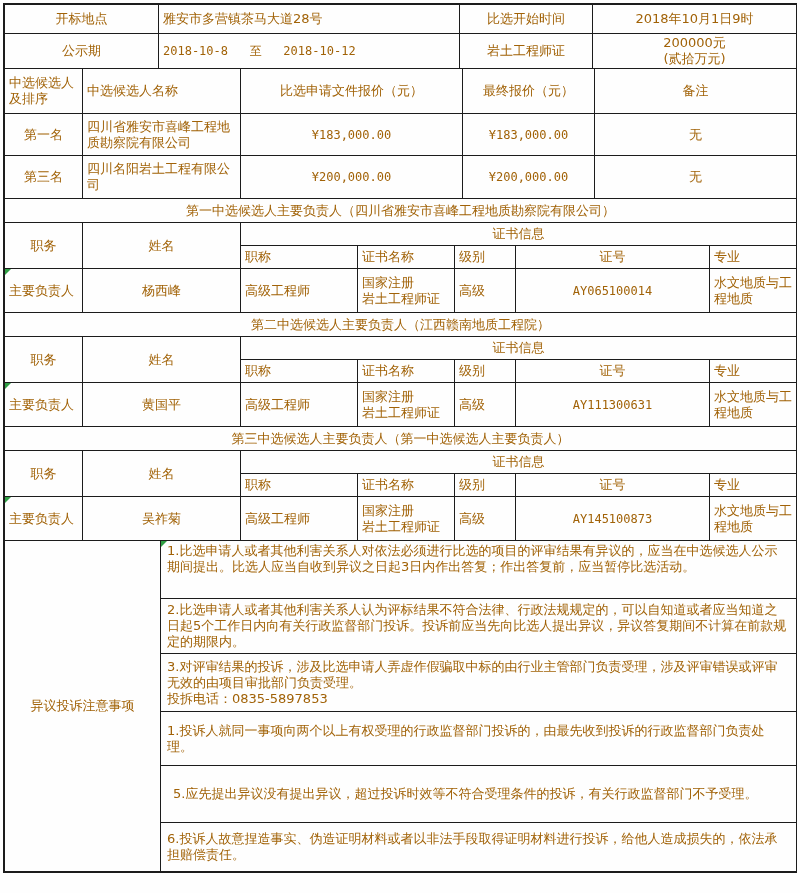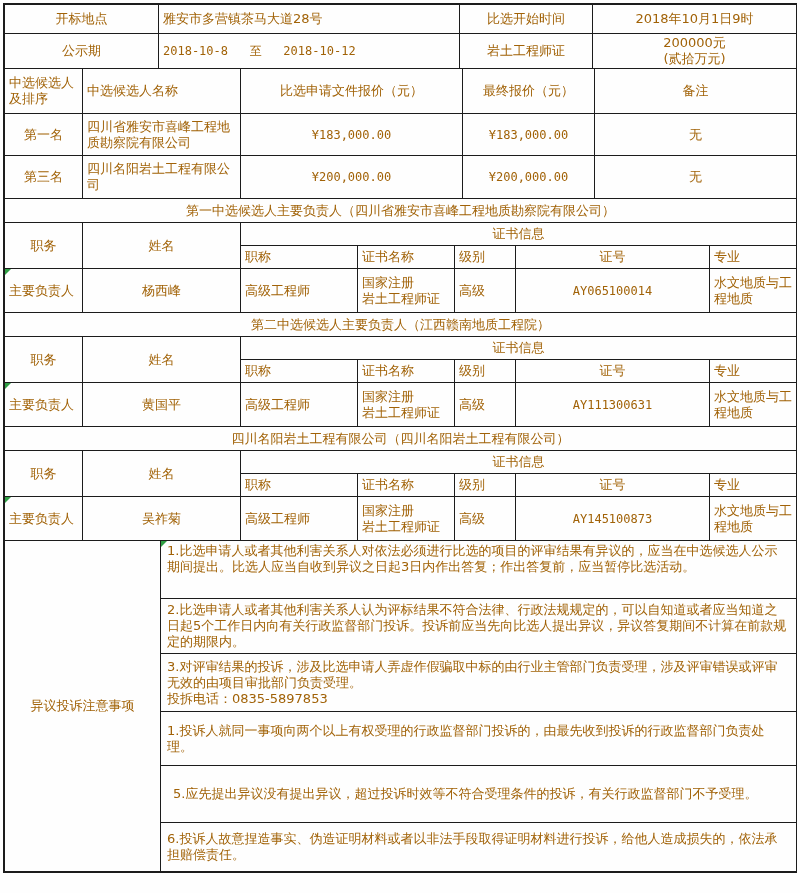--- a/index.html
+++ b/index.html
@@ -199,21 +199,21 @@
           <col style="width:78px">
           <col style="width:158px">
           <col style="width:117px">
           <col style="width:97px">
           <col style="width:61px">
           <col style="width:194px">
           <col style="width:87px">
         </colgroup>
       <tbody>
           <tr class="h23">
-        <td colspan="7" class="c">四川名阳岩土工程有限公司（四川名阳岩土工程有限公司）</td>
+        <td colspan="7" class="c">第三中选候选人主要负责人（第一中选候选人主要负责人）</td>
       </tr>
       <tr class="h22">
         <td rowspan="2" class="c">职务</td>
         <td rowspan="2" class="c">姓名</td>
         <td colspan="5" class="c">证书信息</td>
       </tr>
       <tr class="h22">
         <td class="l">职称</td>
         <td class="l">证书名称</td>
         <td class="l">级别</td>

